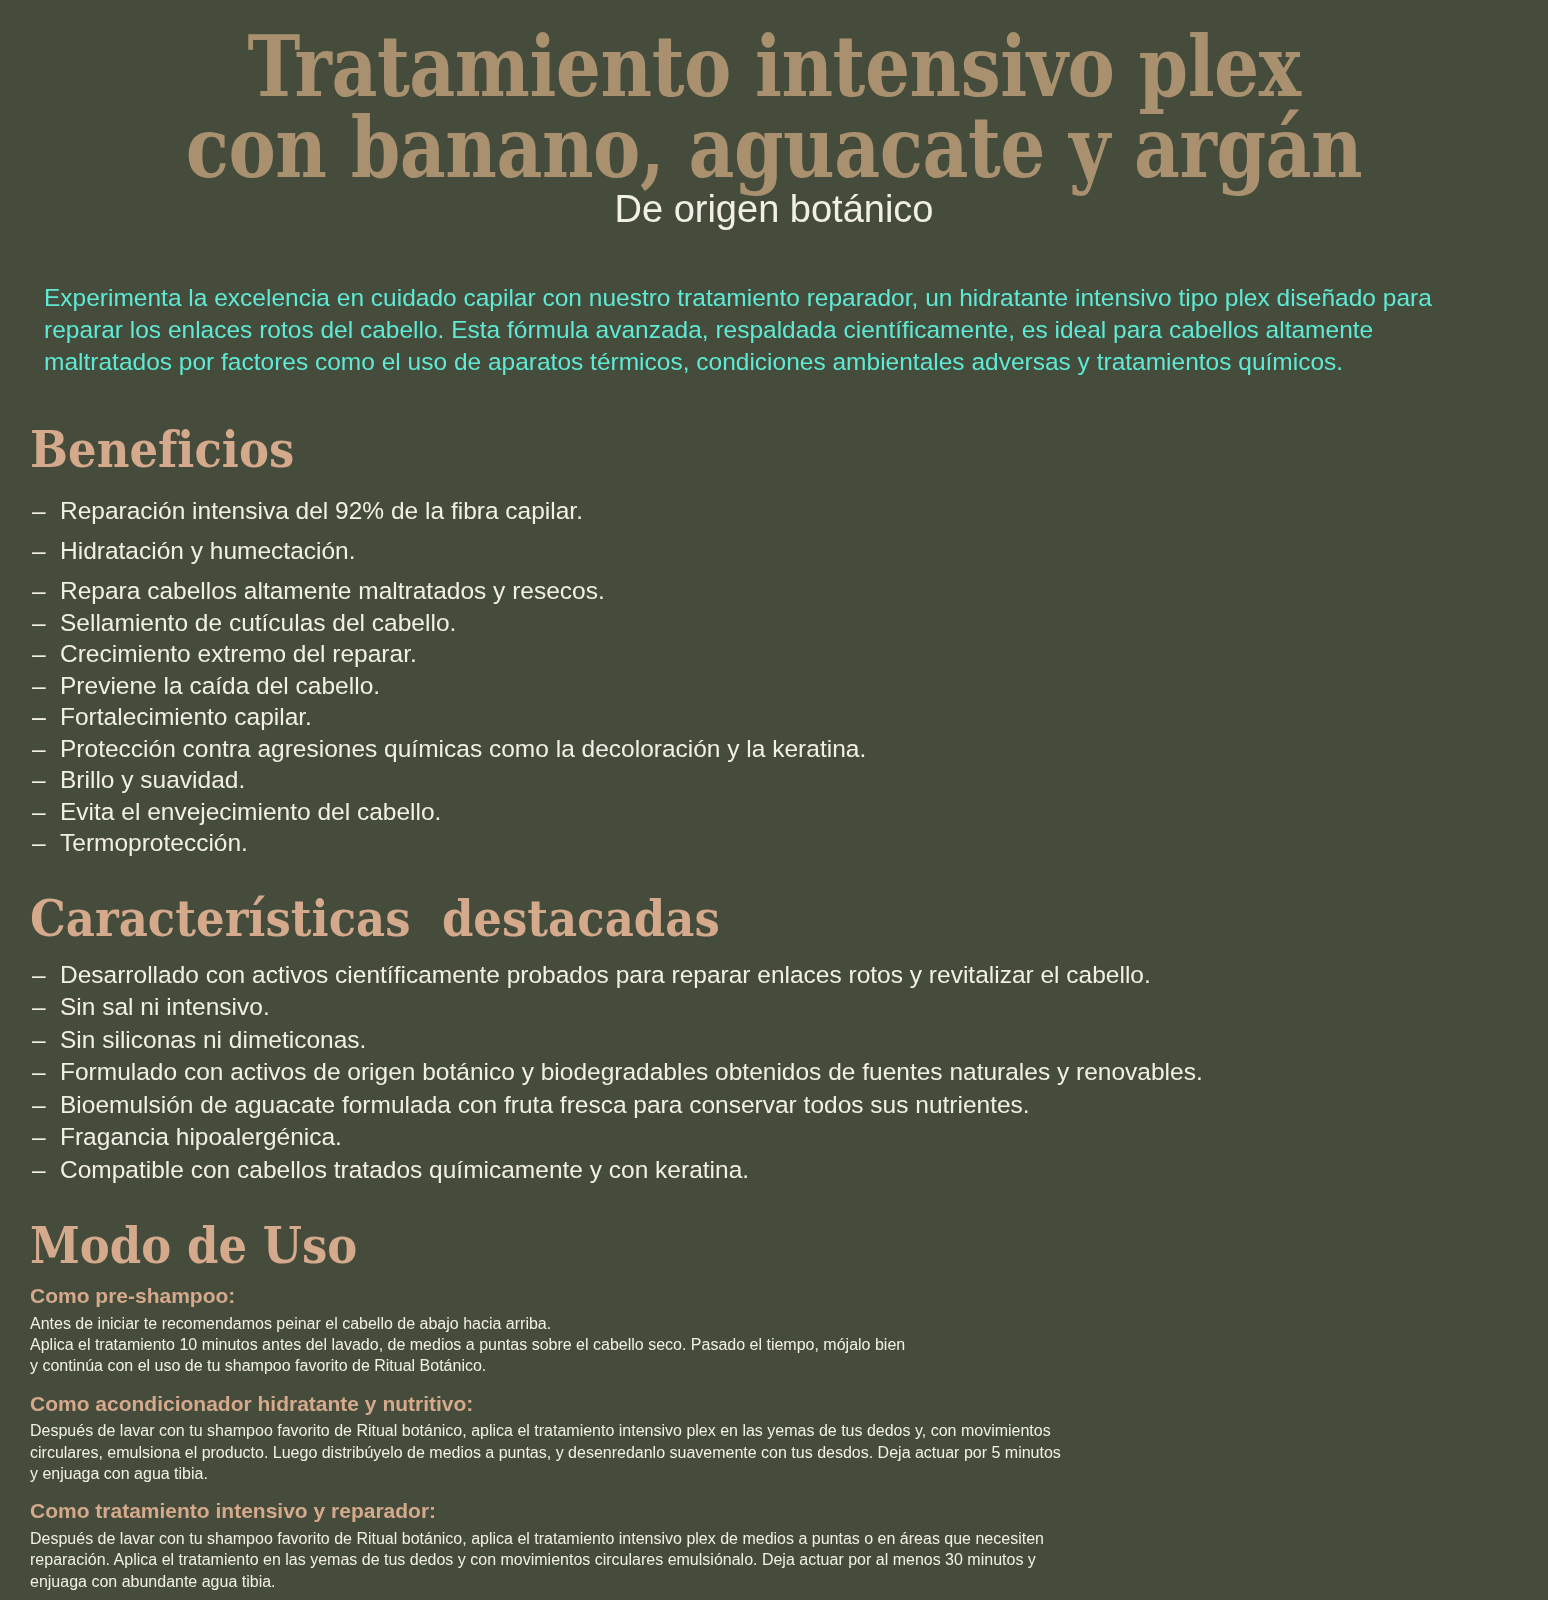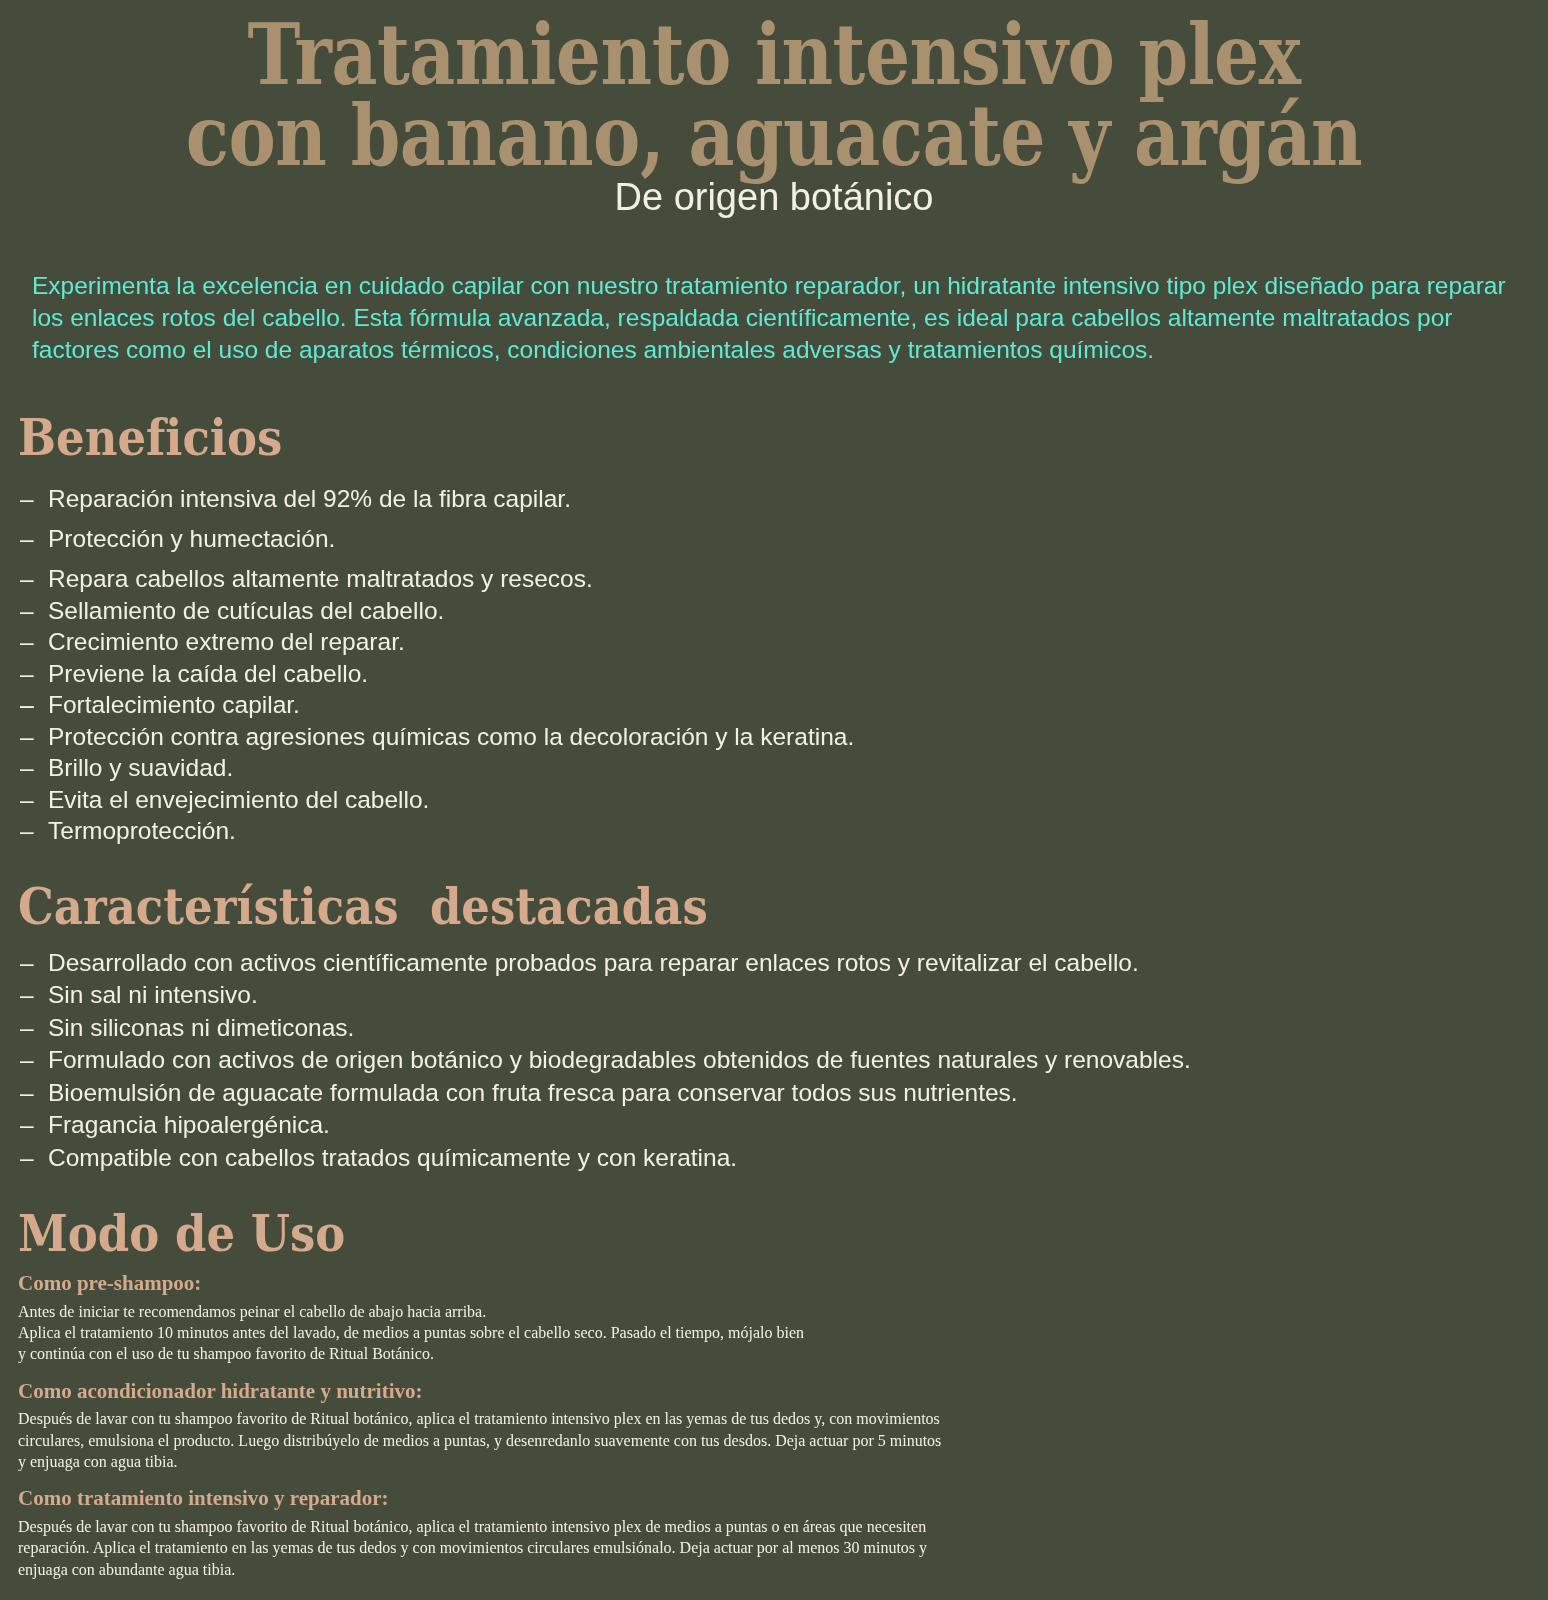--- a/index.html
+++ b/index.html
@@ -13,21 +13,21 @@
     background: #464c3b;
     font-family: "Liberation Sans", sans-serif;
     overflow: hidden;
     position: relative;
   }
 
   .page {
     width: 1548px;
     height: 1600px;
     box-sizing: border-box;
-    padding: 0;
+    padding: 12px;
     position: relative;
   }
 
   
   .hero {
     text-align: center;
     padding-top: 14px;
   }
   .hero-title {
     font-family: "DejaVu Serif", "Liberation Serif", serif;
@@ -104,21 +104,21 @@
   .bullet-list.features .bullet-item { margin-bottom: 8px; }
 
   .bullet-item .dash {
     position: absolute;
     left: 2px;
     top: 0;
   }
 
   
   .usage-block { padding-top: 2px; }
-  .usage-step { padding-top: 12px; font-family: Liberation Serif, serif; }
+  .usage-step { padding-top: 12px; }
   .usage-step:first-child { padding-top: 8px; }
 
   .usage-label {
     color: #d5a98c;
     font-size: 21px;
     font-weight: 700;
     line-height: 1.42;
     margin: 0;
   }
   .usage-text {
@@ -143,21 +143,21 @@
     <p class="hero-sub">De origen botánico</p>
   </header>
 
   <main class="content">
 
     <p class="intro">Experimenta la excelencia en cuidado capilar con nuestro tratamiento reparador, un hidratante intensivo tipo plex diseñado para reparar los enlaces rotos del cabello. Esta fórmula avanzada, respaldada científicamente, es ideal para cabellos altamente maltratados por factores como el uso de aparatos térmicos, condiciones ambientales adversas y tratamientos químicos.</p>
 
     <h2 class="sec-heading benefits">Beneficios</h2>
     <ul class="bullet-list benefits" id="benefits-list">
         <li class="bullet-item"><span class="dash">–</span><span>Reparación intensiva del 92% de la fibra capilar.</span></li>
-        <li class="bullet-item"><span class="dash">–</span><span>Protección y humectación.</span></li>
+        <li class="bullet-item"><span class="dash">–</span><span>Hidratación y humectación.</span></li>
         <li class="bullet-item tight"><span class="dash">–</span><span>Repara cabellos altamente maltratados y resecos.</span></li>
         <li class="bullet-item tight"><span class="dash">–</span><span>Sellamiento de cutículas del cabello.</span></li>
         <li class="bullet-item tight"><span class="dash">–</span><span>Crecimiento extremo del reparar.</span></li>
         <li class="bullet-item tight"><span class="dash">–</span><span>Previene la caída del cabello.</span></li>
         <li class="bullet-item tight"><span class="dash">–</span></li>
         <li class="bullet-item tight"><span class="dash">–</span><span>Fortalecimiento capilar.</span></li>
         <li class="bullet-item tight"><span class="dash">–</span><span>Protección contra agresiones químicas como la decoloración y la keratina.</span></li>
         <li class="bullet-item tight"><span class="dash">–</span><span>Brillo y suavidad.</span></li>
         <li class="bullet-item tight"><span class="dash">–</span><span>Evita el envejecimiento del cabello.</span></li>
         <li class="bullet-item tight"><span class="dash">–</span><span>Termoprotección.</span></li>

